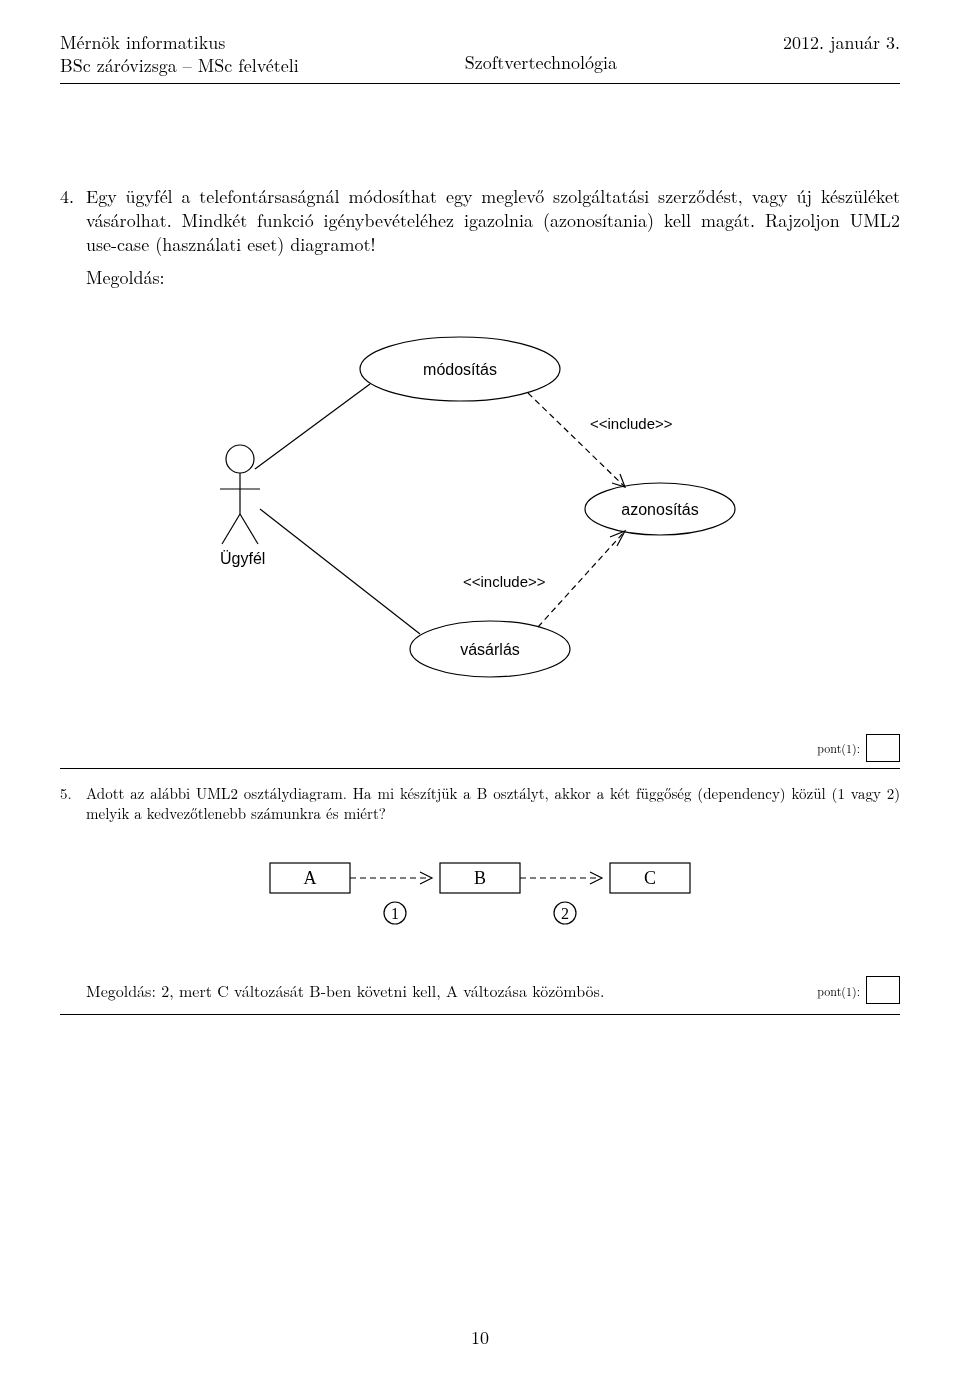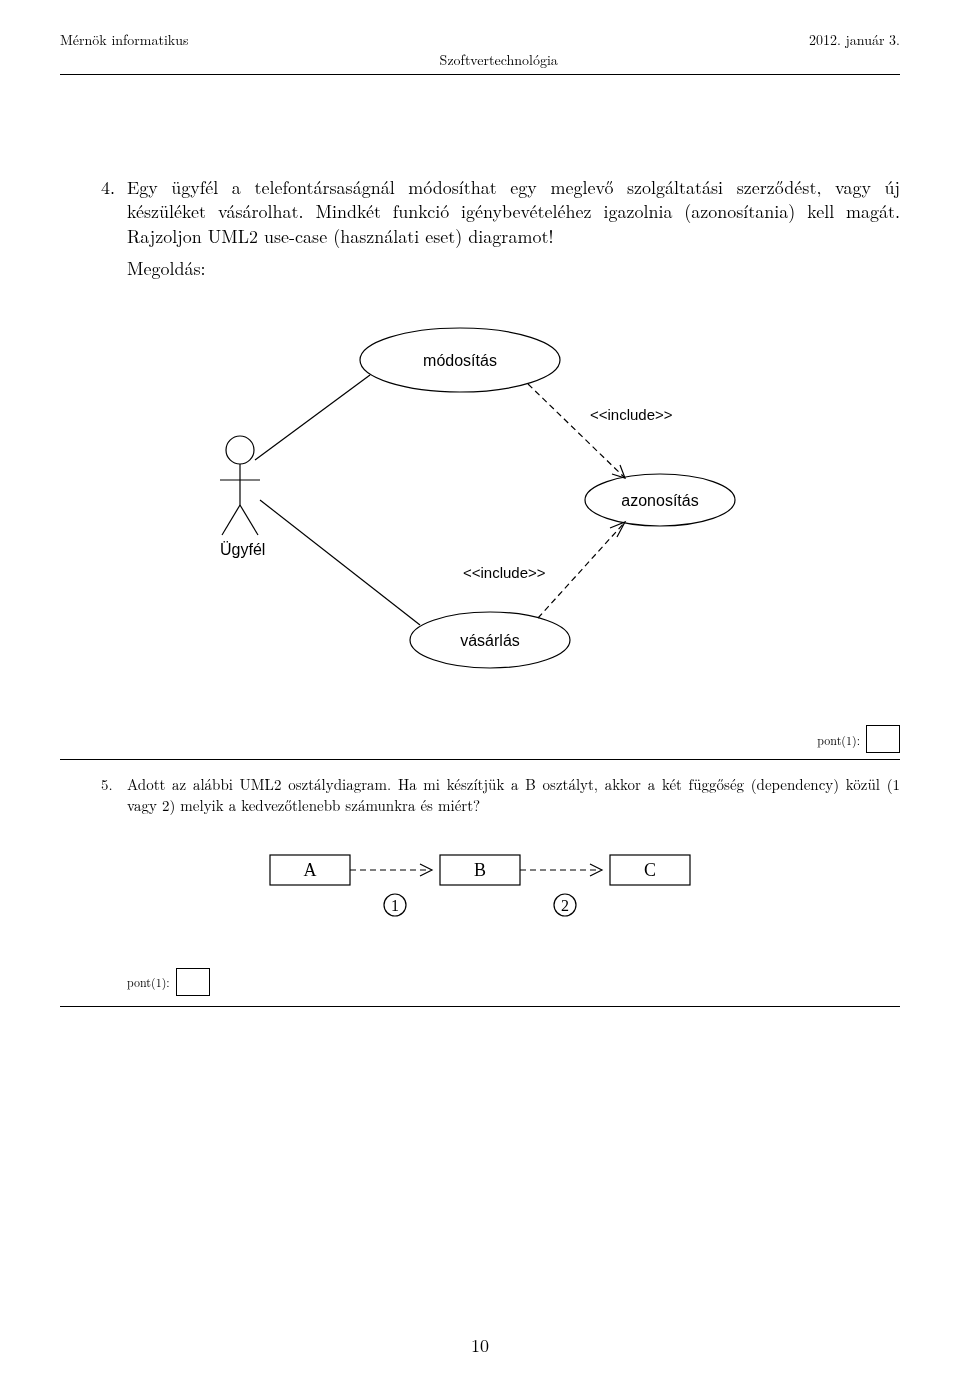--- a/index.html
+++ b/index.html
@@ -13,21 +13,21 @@
     position: relative;
     box-sizing: border-box;
   }
   .page {
     padding: 30px 60px 0 60px;
     box-sizing: border-box;
   }
   .header {
     display: flex;
     justify-content: space-between;
-    font-size: 14px;
+    font-size: 18px;
     line-height: 1.3;
   }
   .header .left { text-align: left; }
   .header .center { text-align: center; margin-top: 20px; }
   .header .right { text-align: right; }
   .hr-top {
     border: none;
     border-top: 1px solid #000;
     margin-top: 6px;
     margin-bottom: 0;
@@ -38,21 +38,20 @@
     line-height: 1.35;
     text-align: justify;
   }
   .qnum {
     display: inline-block;
     width: 26px;
     margin-left: -26px;
   }
   .qblock {
     padding-left: 26px;
-    margin-left: 41px;
   }
   .italic { }
   .diagram-wrap {
     width: 100%;
     margin-top: 20px;
     margin-bottom: 20px;
   }
   .points-row {
     display: flex;
     justify-content: flex-end;
@@ -78,34 +77,35 @@
     text-align: justify;
   }
   .q5-row {
     display: flex;
     justify-content: space-between;
     align-items: center;
     margin-top: 28px;
   }
   .pagenum {
     position: absolute;
-    bottom: 30px;
+    bottom: 38px;
     width: 100%;
     text-align: center;
     font-size: 18px;
   }
 </style>
 </head>
 <body>
 
 <div class="page">
 
   <div class="header">
     <div class="left">
       <div>Mérnök informatikus</div>
+      <div>BSc záróvizsga – MSc felvételi</div>
     </div>
     <div class="center">
       <div>Szoftvertechnológia</div>
     </div>
     <div class="right">
       <div>2012. január 3.</div>
     </div>
   </div>
   <hr class="hr-top">
 
@@ -179,20 +179,25 @@
       <polyline points="340,19 352,25 340,31" fill="none" stroke="#000" stroke-width="1.2"></polyline>
 
       <circle cx="145" cy="60" r="11" fill="none" stroke="#000" stroke-width="1.2"></circle>
       <text x="145" y="66" font-size="16" text-anchor="middle" font-family="serif">1</text>
       <circle cx="315" cy="60" r="11" fill="none" stroke="#000" stroke-width="1.2"></circle>
       <text x="315" y="66" font-size="16" text-anchor="middle" font-family="serif">2</text>
     </svg>
   </div>
 
   <div class="q5-row qblock">
+    <div>
+      <span class="italic">Megoldás:</span>
+      <span> </span>
+      <span>2, mert C változását B-ben követni kell, A változása közömbös.</span>
+    </div>
     <div class="points-row" style="margin-top:0;">
       <span>pont(1):</span>
       <span class="points-box"></span>
     </div>
   </div>
   <hr class="hr-sep" style="margin-top:10px;">
 
 </div>
 
 <div class="pagenum">10</div>

